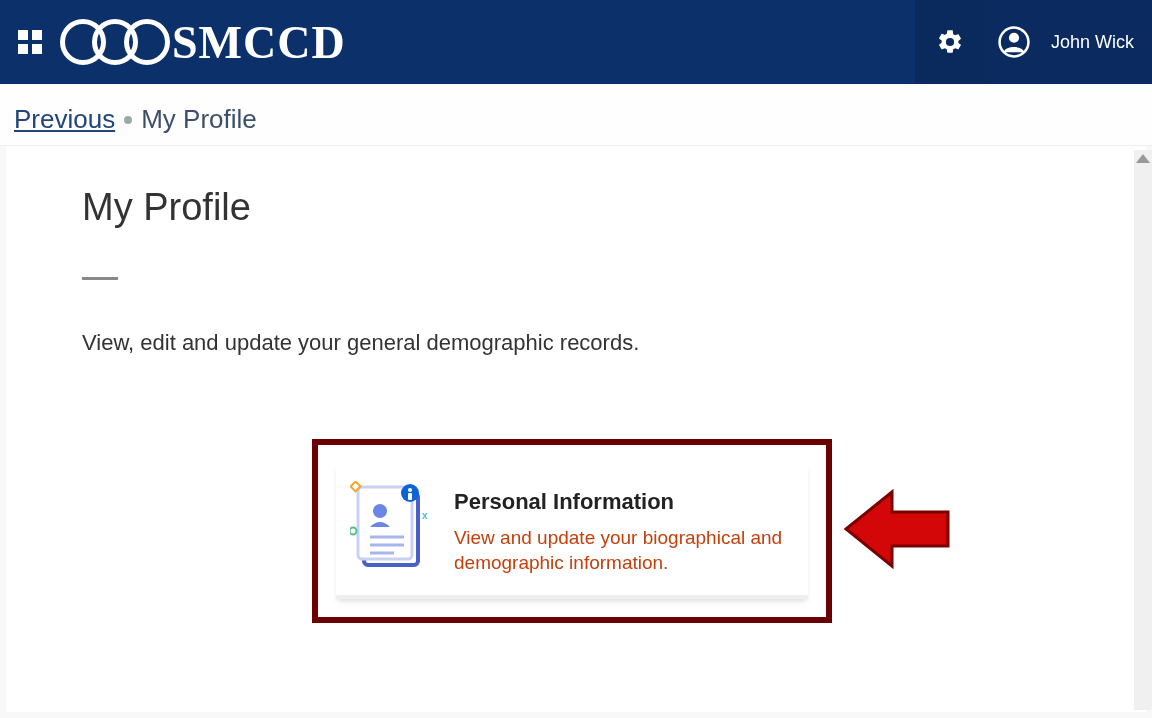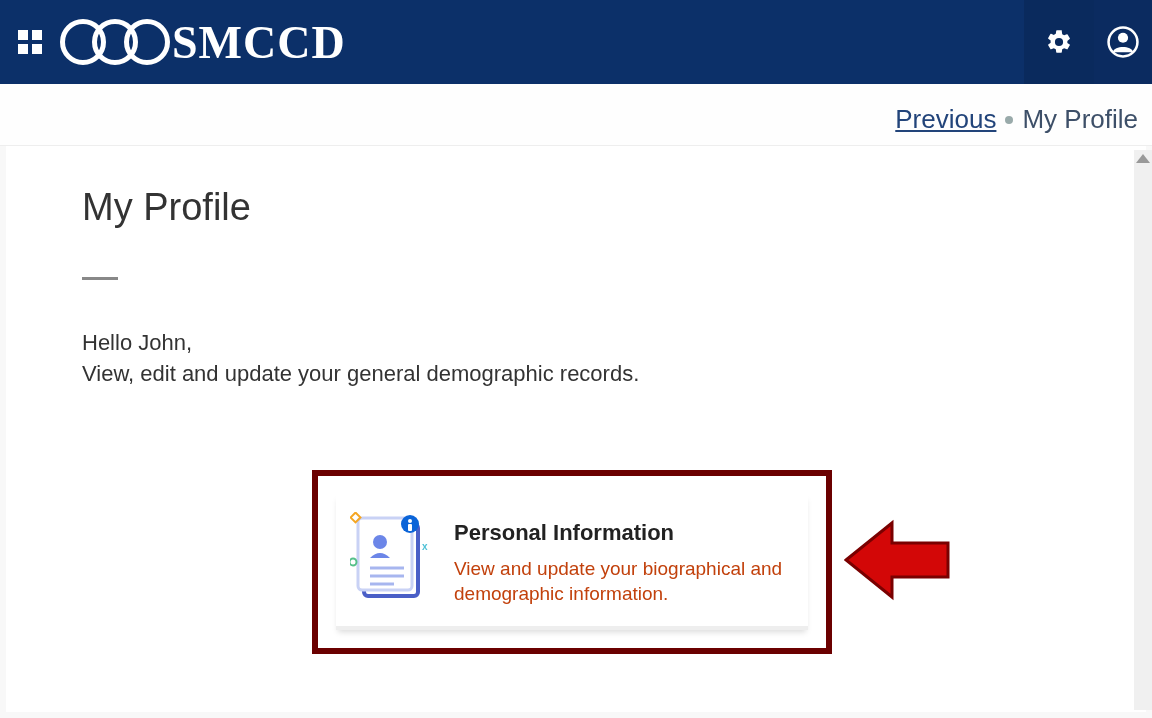--- a/index.html
+++ b/index.html
@@ -95,21 +95,20 @@
     
     .breadcrumb {
       padding: 20px 14px 10px 14px;
       font-size: 26px;
       color: #3d4f68;
       display: flex;
       align-items: center;
       gap: 9px;
       background: #fefefe;
       border-bottom: 1px solid #eee;
-      justify-content: flex-end;
     }
     .breadcrumb a {
       color: #22447a;
       text-decoration: underline;
     }
     .breadcrumb .dot {
       width: 8px; height: 8px; background: #9aa; border-radius: 50%;
     }
     
     .main {
@@ -223,34 +222,34 @@
         <path d="M19.14,12.94a7.07,7.07,0,0,0,.06-.94,7.07,7.07,0,0,0-.06-.94l2.03-1.58a.5.5,0,0,0,.12-.63l-1.92-3.32a.5.5,0,0,0-.6-.22l-2.39.96a7.22,7.22,0,0,0-1.62-.94l-.36-2.54A.5.5,0,0,0,13.9,2H10.1a.5.5,0,0,0-.49.42L9.25,4.96a7.22,7.22,0,0,0-1.62.94l-2.39-.96a.5.5,0,0,0-.6.22L2.72,8.48a.5.5,0,0,0,.12.63l2.03,1.58a7.07,7.07,0,0,0-.06.94,7.07,7.07,0,0,0,.06.94L2.84,14.15a.5.5,0,0,0-.12.63l1.92,3.32a.5.5,0,0,0,.6.22l2.39-.96a7.22,7.22,0,0,0,1.62.94l.36,2.54a.5.5,0,0,0,.49.42h3.8a.5.5,0,0,0,.49-.42l.36-2.54a7.22,7.22,0,0,0,1.62-.94l2.39.96a.5.5,0,0,0,.6-.22l1.92-3.32a.5.5,0,0,0-.12-.63ZM12,15.5A3.5,3.5,0,1,1,15.5,12,3.5,3.5,0,0,1,12,15.5Z"></path>
       </svg>
     </div>
     <div class="avatar-btn">
       <svg viewBox="0 0 40 40">
         <circle cx="20" cy="20" r="17" fill="none" stroke="#fff" stroke-width="3"></circle>
         <circle cx="20" cy="15" r="6" fill="#fff"></circle>
         <path d="M8 32 C10 24, 30 24, 32 32" fill="#fff"></path>
       </svg>
     </div>
+    <div class="user-name-area">John Wick</div>
   </div>
 </div>
 
 <div class="breadcrumb">
   <a href="#">Previous</a>
   <span class="dot"></span>
   <span>My Profile</span>
 </div>
 
 <div class="main">
   <h1 class="page-title">My Profile</h1>
   <div class="divider"></div>
   <div class="greeting">
-    <div>Hello John,</div>
     <div>View, edit and update your general demographic records.</div>
   </div>
 
   <div class="highlight-box">
     <div class="card">
       <div class="card-icon-wrap">
         <svg width="86" height="96" viewBox="0 0 86 96">
           <rect x="14" y="12" width="54" height="72" rx="4" fill="#fff" stroke="#4a5fc7" stroke-width="4"></rect>
           <rect x="8" y="6" width="54" height="72" rx="4" fill="#fff" stroke="#c9d2f5" stroke-width="3"></rect>
           <circle cx="30" cy="30" r="7" fill="#6c86e8"></circle>

